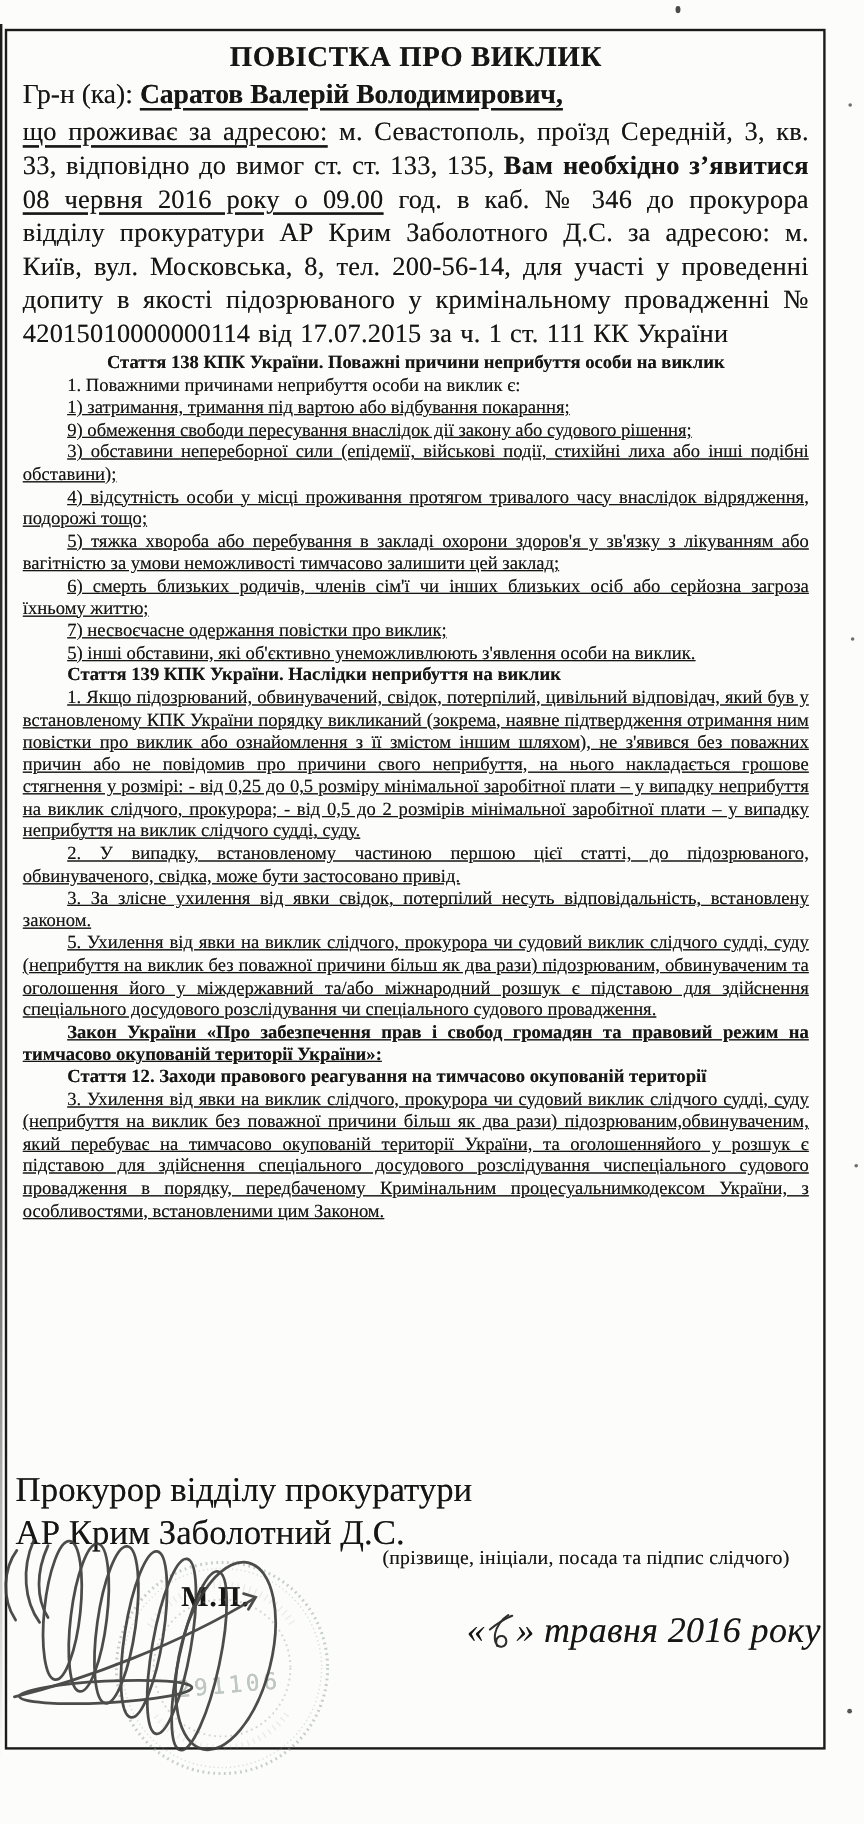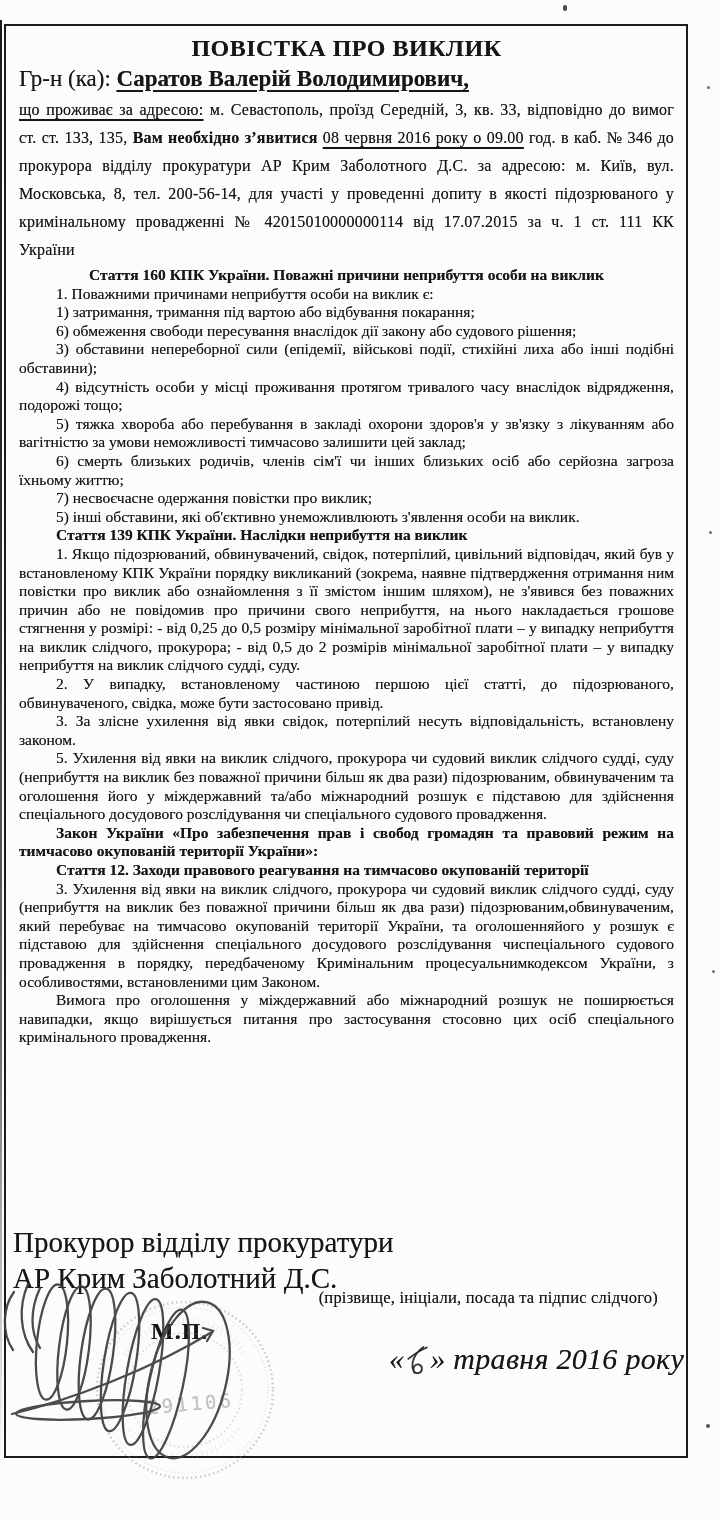--- a/index.html
+++ b/index.html
@@ -21,28 +21,28 @@
     padding:5px 12px 12px 13px;box-sizing:border-box;
   }
   .title{
     margin:4px 0 2px 0;text-align:center;
     font-size:24px;font-weight:700;letter-spacing:.5px;line-height:27px;
   }
   .greeting{
     margin:0 0 3px 0;text-align:left;font-size:23px;line-height:29px;
   }
   .intro{
-    margin:0;font-size:16px;line-height:28px;text-align:justify;
+    margin:0;font-size:22px;line-height:28px;text-align:justify;
     word-spacing:1px;letter-spacing:.2px;
   }
   .b{font-weight:700;}
   .u{text-decoration:underline;text-decoration-thickness:1.5px;text-underline-offset:3.5px;}
   .legal{margin-top:2px;font-size:15.5px;line-height:18.6px;}
   .legal p{margin:0;}
-  .legal .just{text-align:justify;}
+  .legal .just{text-align:justify;text-decoration:underline;}
   .legal .ind{text-indent:37px;}
   .legal .h{font-weight:700;}
   .legal .center{text-align:center;text-indent:0;}
   
   .sig-role{
     position:absolute;left:13px;top:1224px;font-size:29px;line-height:36px;
   }
   .sig-note{
     position:absolute;right:62px;top:1288px;font-size:16.5px;letter-spacing:.2px;
   }
@@ -71,39 +71,38 @@
 
   <div class="frame">
 
     <h1 class="title">ПОВІСТКА ПРО ВИКЛИК</h1>
 
     <p class="greeting"><span>Гр-н (ка): </span><span class="b u">Саратов Валерій Володимирович,</span></p>
 
     <p class="intro"><span class="u">що проживає за адресою:</span><span> м. Севастополь, проїзд Середній, 3, кв. 33, відповідно до вимог ст. ст. 133, 135, </span><span class="b">Вам необхідно з’явитися </span><span class="u">08 червня 2016 року о 09.00</span><span> год. в каб. № 346 до прокурора відділу прокуратури АР Крим Заболотного Д.С. за адресою: м. Київ, вул. Московська, 8, тел. 200-56-14, для участі у проведенні допиту в якості підозрюваного у кримінальному провадженні № 42015010000000114 від 17.07.2015 за ч. 1 ст. 111 КК України</span></p>
 
     <div class="legal">
-      <p class="h center">Стаття 160 КПК України. Поважні причини неприбуття особи на виклик</p>
+      <p class="h center">Стаття 138 КПК України. Поважні причини неприбуття особи на виклик</p>
       <p class="ind">1. Поважними причинами неприбуття особи на виклик є:</p>
       <p class="ind just">1) затримання, тримання під вартою або відбування покарання;</p>
-      <p class="ind just">6) обмеження свободи пересування внаслідок дії закону або судового рішення;</p>
+      <p class="ind just">9) обмеження свободи пересування внаслідок дії закону або судового рішення;</p>
       <p class="ind just">3) обставини непереборної сили (епідемії, військові події, стихійні лиха або інші подібні обставини);</p>
       <p class="ind just">4) відсутність особи у місці проживання протягом тривалого часу внаслідок відрядження, подорожі тощо;</p>
       <p class="ind just">5) тяжка хвороба або перебування в закладі охорони здоров'я у зв'язку з лікуванням або вагітністю за умови неможливості тимчасово залишити цей заклад;</p>
       <p class="ind just">6) смерть близьких родичів, членів сім'ї чи інших близьких осіб або серйозна загроза їхньому життю;</p>
       <p class="ind just">7) несвоєчасне одержання повістки про виклик;</p>
       <p class="ind just">5) інші обставини, які об'єктивно унеможливлюють з'явлення особи на виклик.</p>
       <p class="h ind">Стаття 139 КПК України. Наслідки неприбуття на виклик</p>
       <p class="ind just">1. Якщо підозрюваний, обвинувачений, свідок, потерпілий, цивільний відповідач, який був у встановленому КПК України порядку викликаний (зокрема, наявне підтвердження отримання ним повістки про виклик або ознайомлення з її змістом іншим шляхом), не з'явився без поважних причин або не повідомив про причини свого неприбуття, на нього накладається грошове стягнення у розмірі: - від 0,25 до 0,5 розміру мінімальної заробітної плати – у випадку неприбуття на виклик слідчого, прокурора; - від 0,5 до 2 розмірів мінімальної заробітної плати – у випадку неприбуття на виклик слідчого судді, суду.</p>
       <p class="ind just">2. У випадку, встановленому частиною першою цієї статті, до підозрюваного, обвинуваченого, свідка, може бути застосовано привід.</p>
       <p class="ind just">3. За злісне ухилення від явки свідок, потерпілий несуть відповідальність, встановлену законом.</p>
       <p class="ind just">5. Ухилення від явки на виклик слідчого, прокурора чи судовий виклик слідчого судді, суду (неприбуття на виклик без поважної причини більш як два рази) підозрюваним, обвинуваченим та оголошення його у міждержавний та/або міжнародний розшук є підставою для здійснення спеціального досудового розслідування чи спеціального судового провадження.</p>
       <p class="h ind just">Закон України «Про забезпечення прав і свобод громадян та правовий режим на тимчасово окупованій території України»:</p>
       <p class="h ind">Стаття 12. Заходи правового реагування на тимчасово окупованій території</p>
       <p class="ind just">3. Ухилення від явки на виклик слідчого, прокурора чи судовий виклик слідчого судді, суду (неприбуття на виклик без поважної причини більш як два рази) підозрюваним,обвинуваченим, який перебуває на тимчасово окупованій території України, та оголошенняйого у розшук є підставою для здійснення спеціального досудового розслідування чиспеціального судового провадження в порядку, передбаченому Кримінальним процесуальнимкодексом України, з особливостями, встановленими цим Законом.</p>
-      <p class="ind just">Вимога про оголошення у міждержавний або міжнародний розшук не поширюється навипадки, якщо вирішується питання про застосування стосовно цих осіб спеціального кримінального провадження.</p>
     </div>
   </div>
 
   <div class="sig-role">
     <div>Прокурор відділу прокуратури</div>
     <div>АР Крим Заболотний Д.С.</div>
   </div>
 
   <div class="sig-note">(прізвище, ініціали, посада та підпис слідчого)</div>
 

